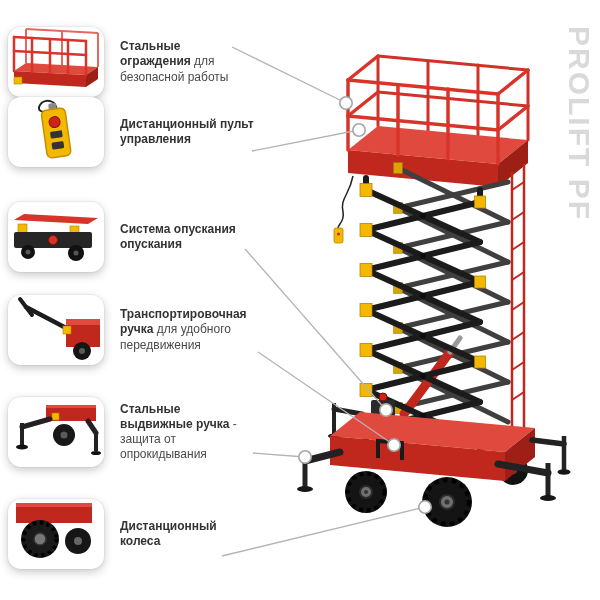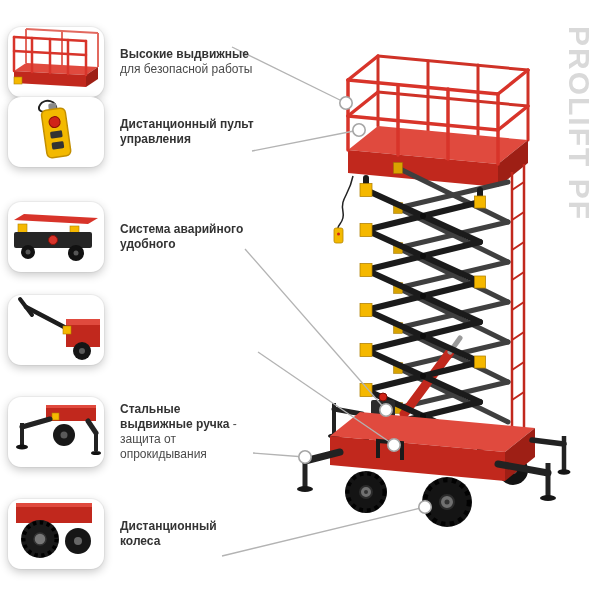--- a/index.html
+++ b/index.html
@@ -245,21 +245,21 @@
             <line x1="6" y1="24" x2="78" y2="28"></line>
           <line x1="6" y1="44" x2="6" y2="10"></line>
             <line x1="24" y1="45" x2="24" y2="11"></line>
           <line x1="42" y1="46" x2="42" y2="12"></line>
             <line x1="60" y1="47" x2="60" y2="13"></line>
           <line x1="78" y1="48" x2="78" y2="14"></line>
         </g>
         <rect x="6" y="50" width="8" height="7" fill="#f5b800" stroke="#b07f00" stroke-width="0.6"></rect>
       </svg>
     </div>
-    <p class="ft"><b>Высокие выдвижные</b>
+    <p class="ft"><b>Стальные ограждения</b>
       <span>для безопасной работы</span></p>
   </div>
 
   <div class="row r2">
     <div class="thumb">
       <svg width="96" height="70" viewBox="0 0 96 70">
         <path d="M48,13 C50,3 36,1 32,8 C28,14 36,16 38,14" stroke="#222" stroke-width="2" fill="none"></path>
         <g transform="rotate(-8 48 35)">
           <rect x="44" y="6" width="8" height="9" rx="2" fill="#8a8a8a"></rect>
           <rect x="36" y="12" width="24" height="48" rx="5" fill="#f3b900" stroke="#c38f00" stroke-width="1.5"></rect>
@@ -280,36 +280,38 @@
         <rect x="10" y="22" width="9" height="9" fill="#f5b800" stroke="#b07f00" stroke-width="0.6"></rect>
         <rect x="62" y="24" width="9" height="9" fill="#f5b800" stroke="#b07f00" stroke-width="0.6"></rect>
         <rect x="6" y="30" width="78" height="16" rx="2" fill="#262626"></rect>
         <circle cx="45" cy="38" r="4.5" fill="#d8342a" stroke="#8e1007" stroke-width="1"></circle>
         <circle cx="20" cy="50" r="7" fill="#111"></circle>
           <circle cx="20" cy="50" r="2.5" fill="#555"></circle>
         <circle cx="68" cy="51" r="8" fill="#111"></circle>
           <circle cx="68" cy="51" r="2.5" fill="#555"></circle>
       </svg>
     </div>
-    <p class="ft"><b>Система аварийного удобного</b>
+    <p class="ft"><b>Система опускания опускания</b>
       <span></span></p>
   </div>
 
   <div class="row r4">
     <div class="thumb">
       <svg width="96" height="70" viewBox="0 0 96 70">
         <rect x="58" y="24" width="34" height="8" fill="#e04a3e"></rect>
         <rect x="58" y="30" width="34" height="22" fill="#c1281d"></rect>
         <circle cx="74" cy="56" r="9" fill="#151515"></circle>
           <circle cx="74" cy="56" r="3" fill="#5a5a5a"></circle>
         <line x1="60" y1="34" x2="18" y2="12" stroke="#1d1d1d" stroke-width="4.5" stroke-linecap="round"></line>
         <line x1="12" y1="4" x2="24" y2="20" stroke="#1d1d1d" stroke-width="4" stroke-linecap="round"></line>
         <rect x="55" y="31" width="8" height="8" fill="#f5b800" stroke="#b07f00" stroke-width="0.6"></rect>
       </svg>
     </div>
+    <p class="ft"><b>Транспортировочная ручка</b>
+      <span>для удобного передвижения</span></p>
   </div>
 
   <div class="row r5">
     <div class="thumb">
       <svg width="96" height="70" viewBox="0 0 96 70">
         <rect x="38" y="8" width="50" height="5" fill="#e04a3e"></rect>
         <rect x="38" y="11" width="50" height="13" fill="#c1281d"></rect>
         <rect x="44" y="16" width="7" height="7" fill="#f5b800" stroke="#b07f00" stroke-width="0.6"></rect>
         <circle cx="56" cy="38" r="11" fill="#181818"></circle>
           <circle cx="56" cy="38" r="3.5" fill="#5a5a5a"></circle>

